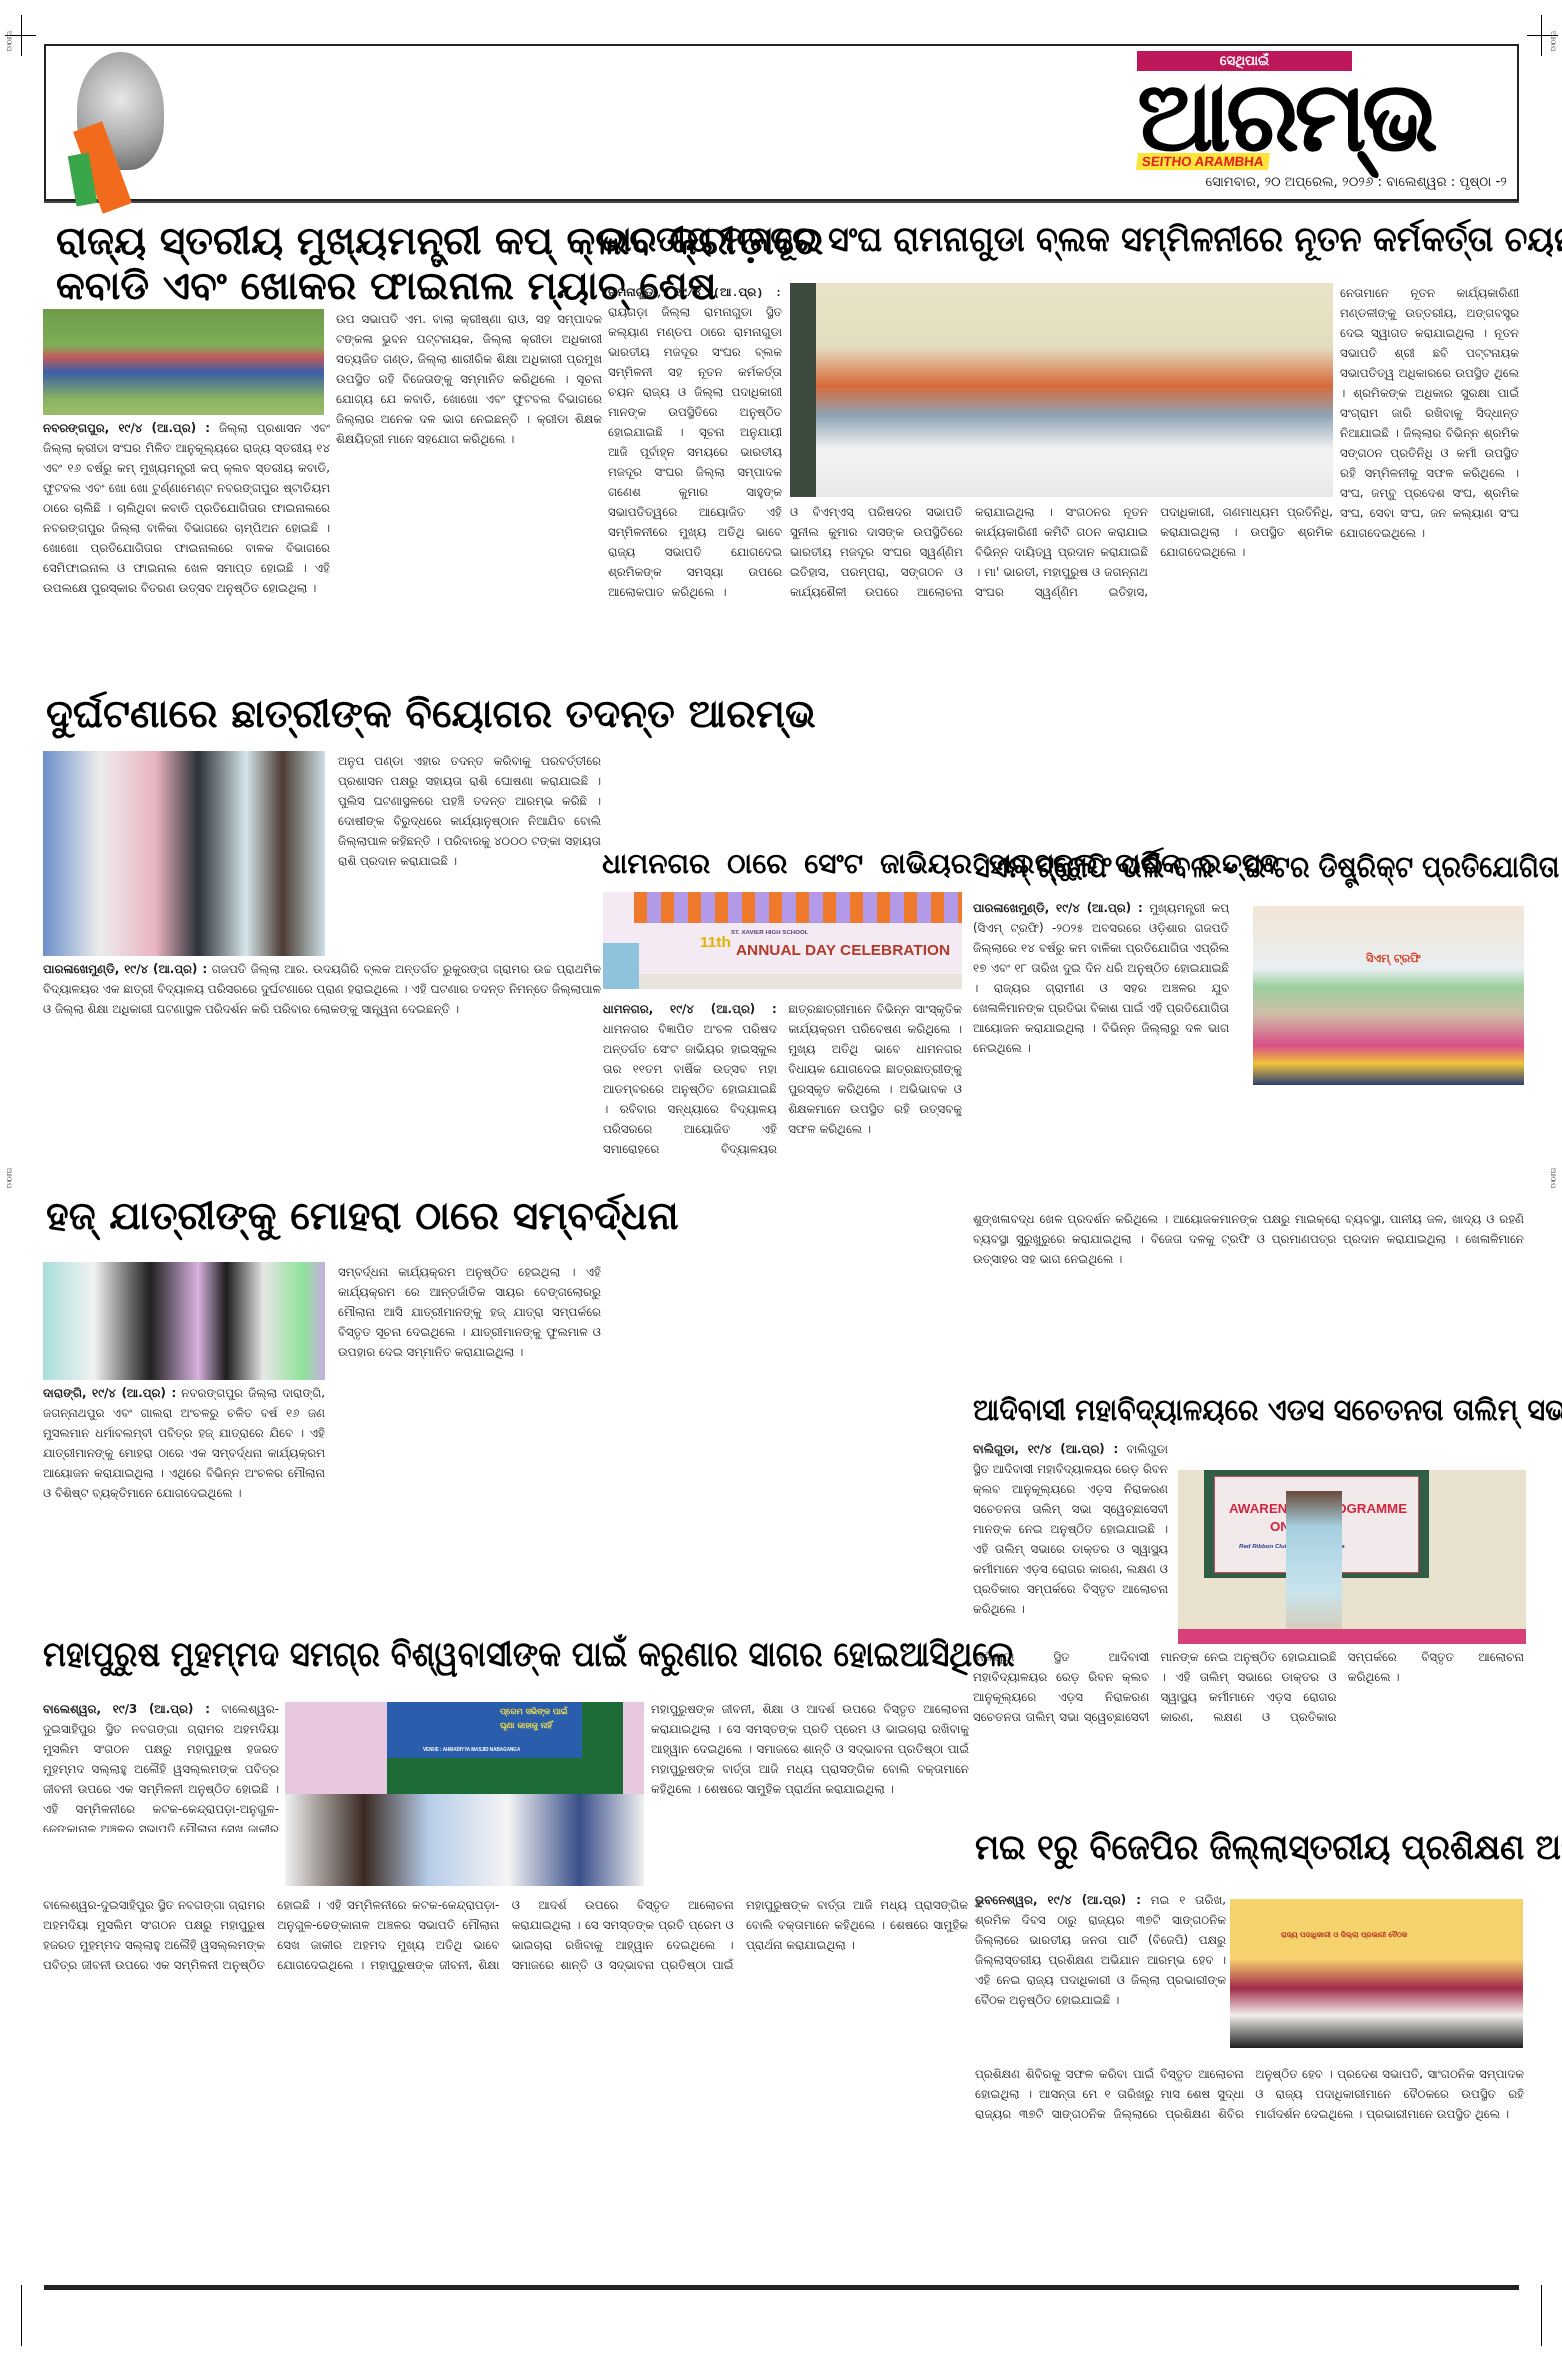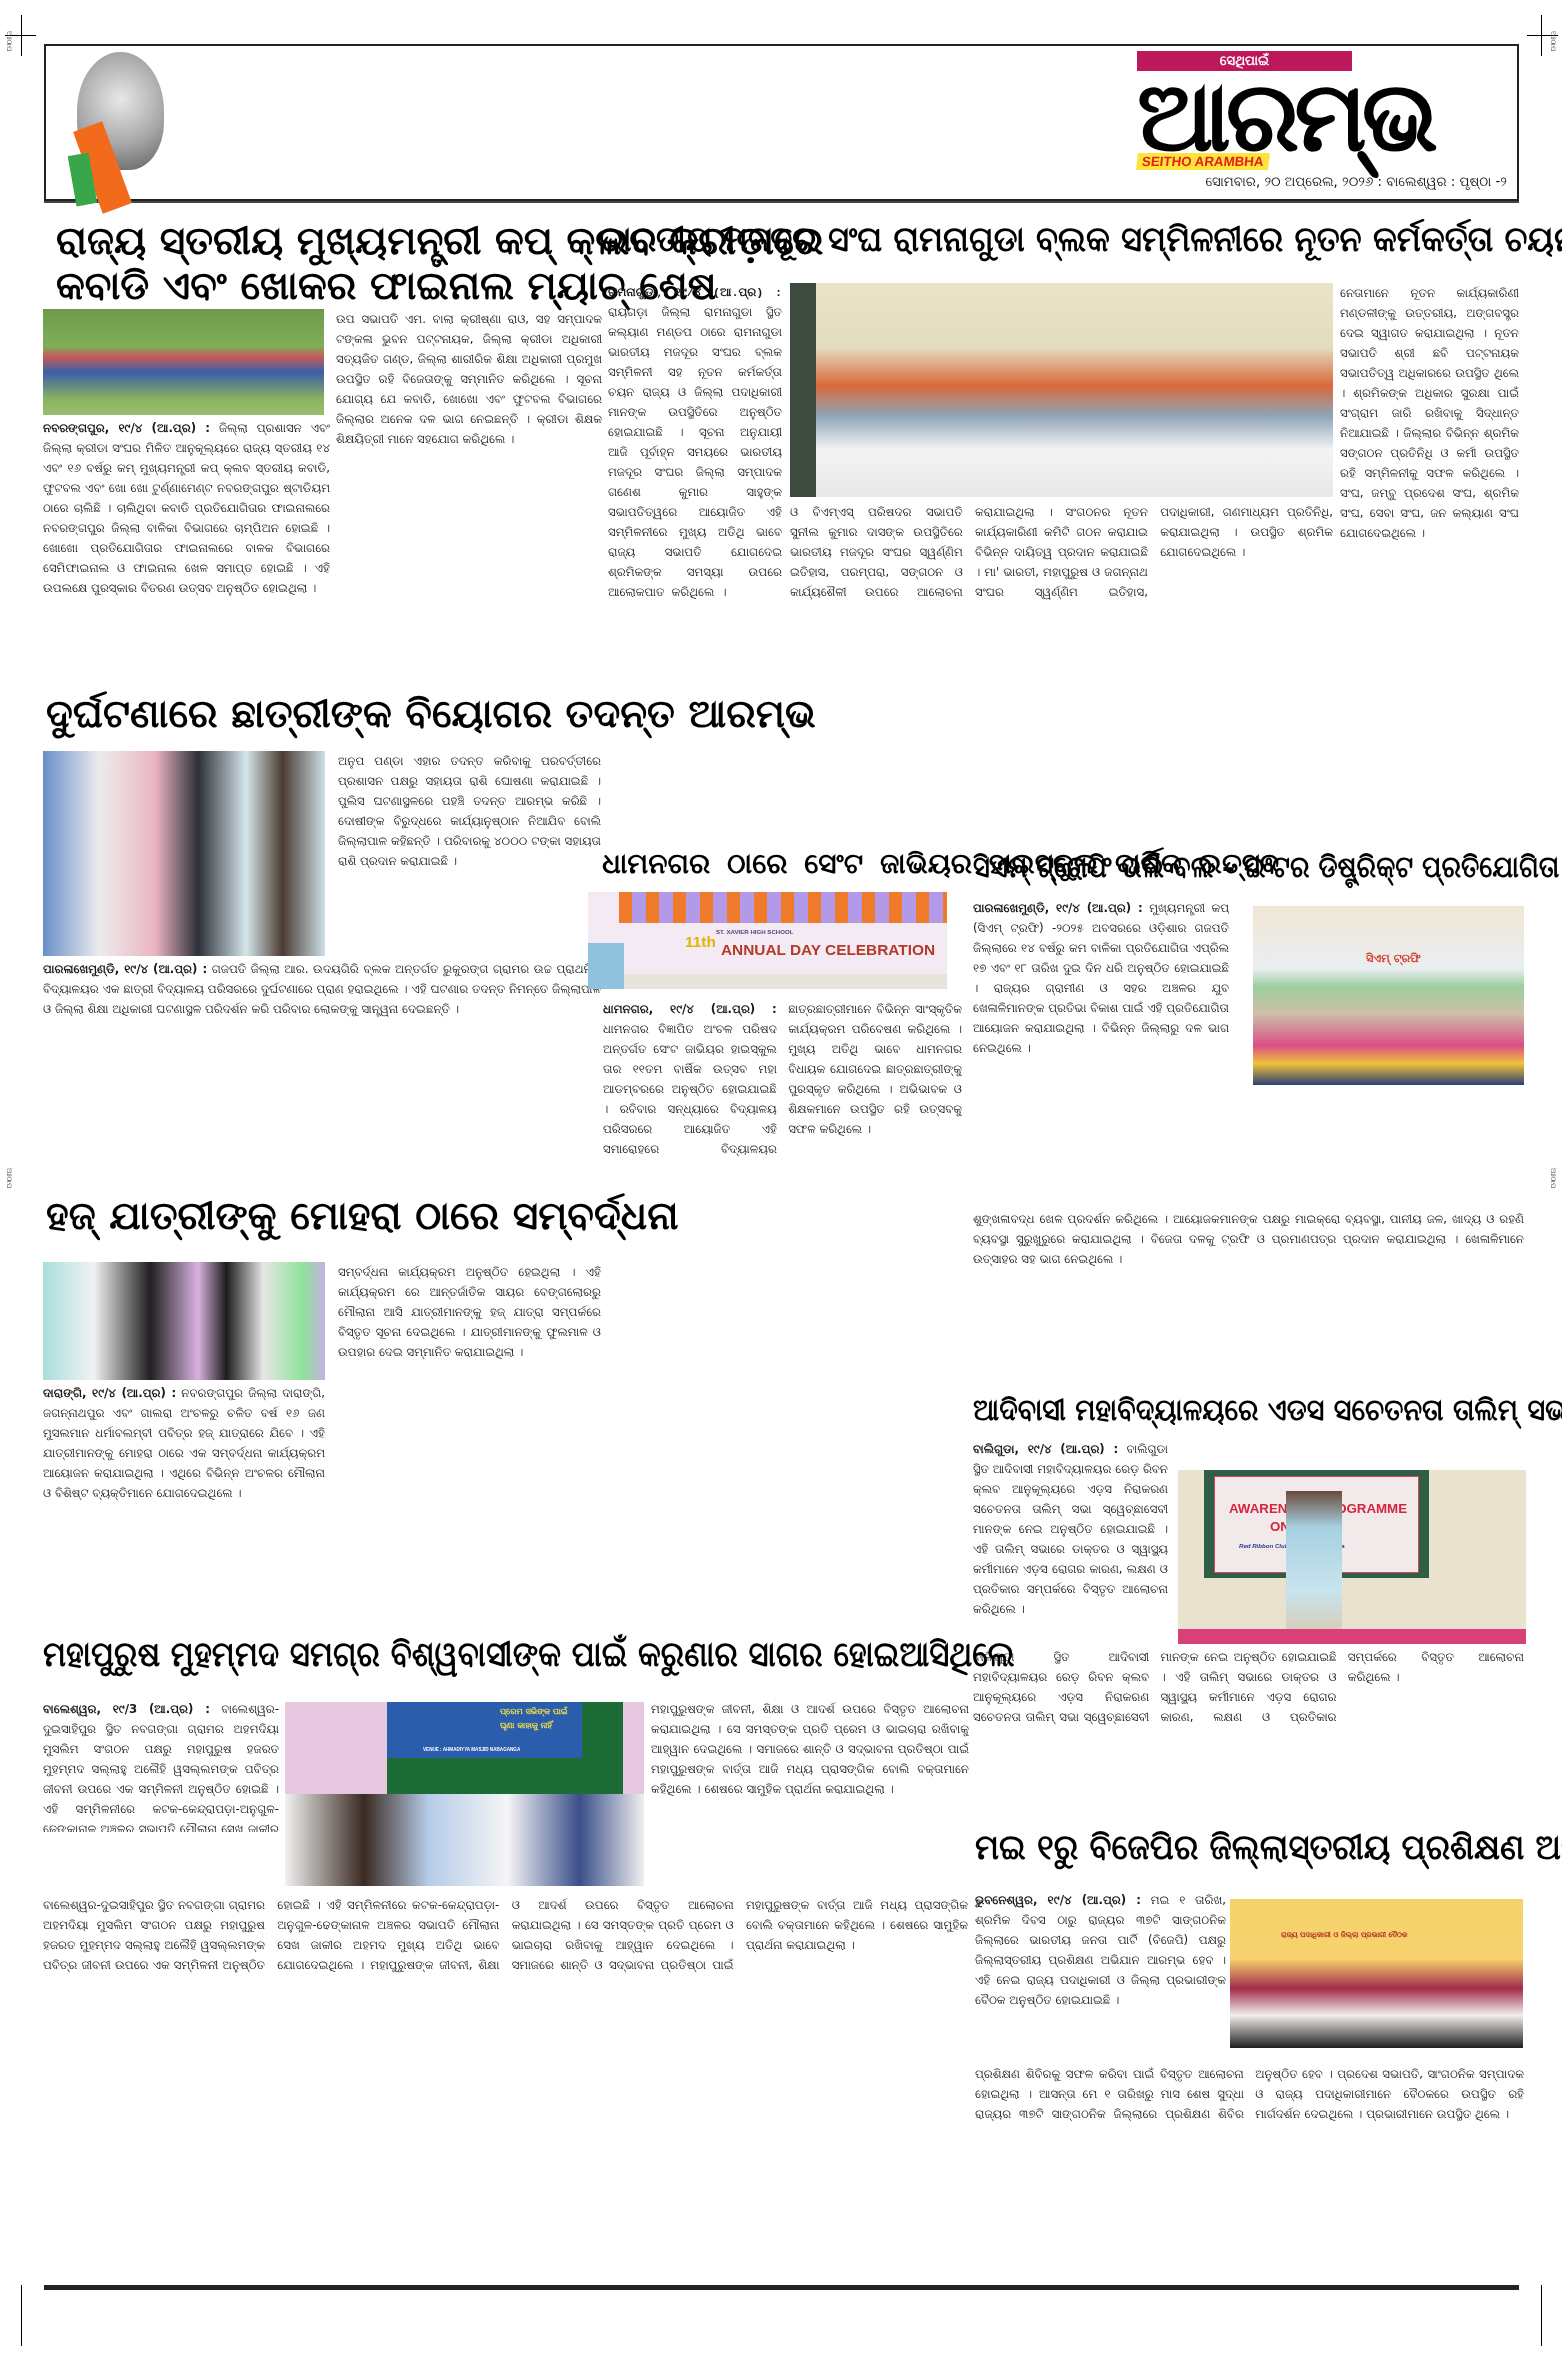--- a/index.html
+++ b/index.html
@@ -92,21 +92,21 @@
 <div class="headline hl-xl" style="left:46px;top:692px;">ଦୁର୍ଘଟଣାରେ ଛାତ୍ରୀଙ୍କ ବିୟୋଗର ତଦନ୍ତ ଆରମ୍ଭ</div>
 <div class="photo" style="left:43px;top:751px;width:282px;height:205px;background:linear-gradient(90deg,#6b8fc9 0%,#ececec 20%,#e9b4c0 40%,#2c3038 55%,#d5e6ea 72%,#4b3b32 85%,#cde1e8 100%);"></div>
 <div class="col" style="left:43px;top:959px;width:558px;height:159px;">
   <p><b>ପାରଳାଖେମୁଣ୍ଡି, ୧୯/୪ (ଆ.ପ୍ର) :</b> <span>ଗଜପତି ଜିଲ୍ଲା ଆର. ଉଦୟଗିରି ବ୍ଲକ ଅନ୍ତର୍ଗତ ରୁକୁରଙ୍ଗ ଗ୍ରାମର ଉଚ୍ଚ ପ୍ରାଥମିକ ବିଦ୍ୟାଳୟର ଏକ ଛାତ୍ରୀ ବିଦ୍ୟାଳୟ ପରିସରରେ ଦୁର୍ଘଟଣାରେ ପ୍ରାଣ ହରାଇଥିଲେ । ଏହି ଘଟଣାର ତଦନ୍ତ ନିମନ୍ତେ ଜିଲ୍ଲାପାଳ ଓ ଜିଲ୍ଲା ଶିକ୍ଷା ଅଧିକାରୀ ଘଟଣାସ୍ଥଳ ପରିଦର୍ଶନ କରି ପରିବାର ଲୋକଙ୍କୁ ସାନ୍ତ୍ୱନା ଦେଇଛନ୍ତି ।</span></p>
 </div>
 <div class="col" style="left:338px;top:751px;width:263px;height:205px;">
   <p>ଅନୁପ ପଣ୍ଡା ଏହାର ତଦନ୍ତ କରିବାକୁ ପରବର୍ତ୍ତୀରେ ପ୍ରଶାସନ ପକ୍ଷରୁ ସହାୟତା ରାଶି ଘୋଷଣା କରାଯାଇଛି । ପୁଲିସ ଘଟଣାସ୍ଥଳରେ ପହଞ୍ଚି ତଦନ୍ତ ଆରମ୍ଭ କରିଛି । ଦୋଷୀଙ୍କ ବିରୁଦ୍ଧରେ କାର୍ଯ୍ୟାନୁଷ୍ଠାନ ନିଆଯିବ ବୋଲି ଜିଲ୍ଲାପାଳ କହିଛନ୍ତି । ପରିବାରକୁ ୪୦୦୦ ଟଙ୍କା ସହାୟତା ରାଶି ପ୍ରଦାନ କରାଯାଇଛି ।</p>
 </div>
 
 <div class="headline hl-s" style="left:602px;top:850px;">ଧାମନଗର ଠାରେ ସେଂଟ ଜାଭିୟର ହାଇସ୍କୁଲ ବାର୍ଷିକ ଉତ୍ସବ</div>
-<div class="photo" style="left:588px;top:892px;width:359px;height:97px;background:#f3eaf4;">
+<div class="photo" style="left:603px;top:892px;width:359px;height:97px;background:#f3eaf4;">
   <div style="position:absolute;left:31px;top:0;width:328px;height:31px;background:repeating-linear-gradient(90deg,#f07a2b 0 13.3px,#b39ae8 13.3px 27px);"></div>
   <div class="banner" style="left:128px;top:36px;font-size:6.1px;color:#5a3d7b;">ST. XAVIER HIGH SCHOOL</div>
   <div class="banner" style="left:97px;top:41px;font-size:15.4px;color:#e0b400;">11th</div>
   <div class="banner" style="left:133px;top:49px;font-size:15.4px;color:#b33b2a;">ANNUAL DAY CELEBRATION</div>
   <div style="position:absolute;left:0;top:51px;width:36px;height:46px;background:#8fc2dc;"></div>
   <div style="position:absolute;left:36px;top:82px;width:323px;height:15.4px;background:#e8e4dc;"></div>
 </div>
 <div class="col" style="left:603px;top:999px;width:359px;height:620px;column-count:2;column-gap:11.3px;">
   <p><b>ଧାମନଗର, ୧୯/୪ (ଆ.ପ୍ର) :</b> <span>ଧାମନଗର ବିଜ୍ଞାପିତ ଅଂଚଳ ପରିଷଦ ଅନ୍ତର୍ଗତ ସେଂଟ ଜାଭିୟର ହାଇସ୍କୁଲ ତାର ୧୧ତମ ବାର୍ଷିକ ଉତ୍ସବ ମହା ଆଡମ୍ବରରେ ଅନୁଷ୍ଠିତ ହୋଇଯାଇଛି । ରବିବାର ସନ୍ଧ୍ୟାରେ ବିଦ୍ୟାଳୟ ପରିସରରେ ଆୟୋଜିତ ଏହି ସମାରୋହରେ ବିଦ୍ୟାଳୟର ଛାତ୍ରଛାତ୍ରୀମାନେ ବିଭିନ୍ନ ସାଂସ୍କୃତିକ କାର୍ଯ୍ୟକ୍ରମ ପରିବେଷଣ କରିଥିଲେ । ମୁଖ୍ୟ ଅତିଥି ଭାବେ ଧାମନଗର ବିଧାୟକ ଯୋଗଦେଇ ଛାତ୍ରଛାତ୍ରୀଙ୍କୁ ପୁରସ୍କୃତ କରିଥିଲେ । ଅଭିଭାବକ ଓ ଶିକ୍ଷକମାନେ ଉପସ୍ଥିତ ରହି ଉତ୍ସବକୁ ସଫଳ କରିଥିଲେ ।</span></p>
 </div>

